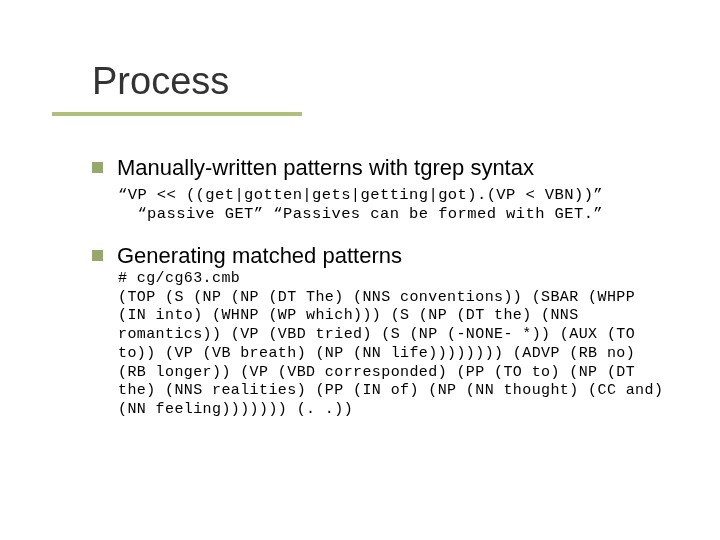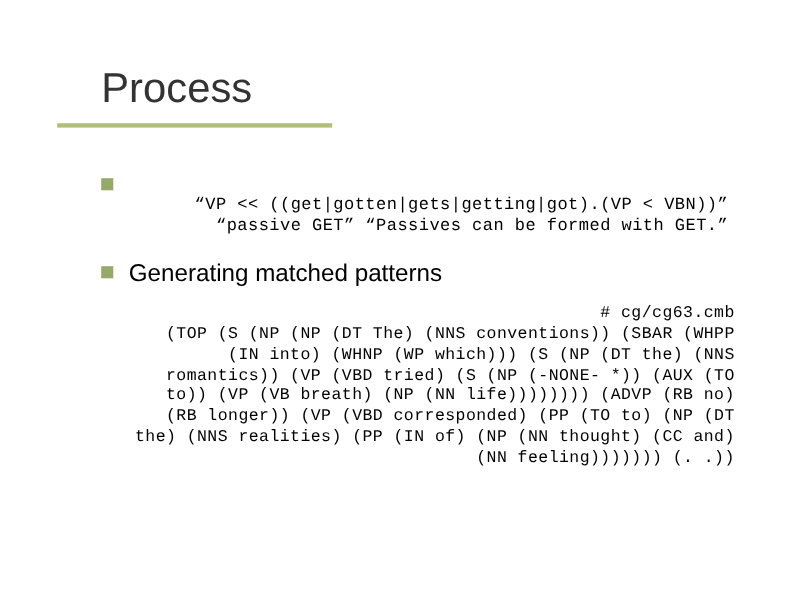--- a/index.html
+++ b/index.html
@@ -6,36 +6,37 @@
   html, body { width: 720px; height: 540px; background: #fff; font-family: Verdana, Geneva, sans-serif; color: #000; }
   .slide { width: 720px; height: 444px; position: relative; padding: 68px 50px 20px 92px; }
   .title-wrap { position: absolute; top: 60px; left: 92px; }
   .title-underline { position: absolute; top: 112px; left: 52px; width: 250px; height: 4px; background: #b0c07c; }
   .title { font-family: Tahoma, Verdana, sans-serif; font-size: 38px; font-weight: 400; color: #333; letter-spacing: 0px; }
   .body { position: absolute; top: 150px; left: 92px; width: 570px; }
   .bullet-row { display: flex; align-items: flex-start; margin-top: 4px; }
   .bullet-row.second { margin-top: 18px; }
   .bullet-icon { flex: 0 0 auto; width: 11px; height: 11px; background: #97a86b; margin-top: 8px; margin-right: 14px; }
   .bullet-text { font-size: 22px; color: #000; line-height: 1.25; }
-  .code-block { font-family: "Courier New", Courier, monospace; font-size: 15.5px; line-height: 1.25; white-space: pre; margin-left: 26px; margin-top: 4px; color: #000; letter-spacing: 0.4px; text-align: right; }
-  .code-block.tree { font-size: 15px; white-space: pre-wrap; word-break: break-word; margin-top: 15px; width: 550px; letter-spacing: 0.4px; }
+  .code-block { font-family: "Courier New", Courier, monospace; font-size: 15.5px; line-height: 1.25; white-space: pre; margin-left: 26px; margin-top: 4px; color: #000; letter-spacing: 0.4px; }
+  .code-block.tree { font-size: 15px; white-space: pre-wrap; word-break: break-word; margin-top: 0; width: 550px; letter-spacing: 0.4px; }
 </style>
 </head>
 <body>
 
 <div class="slide">
   <div class="title-underline"></div>
   <div class="title-wrap">
     <div class="title">Process</div>
   </div>
 
   <div class="body">
 
     <div class="bullet-row">
       <div class="bullet-icon"></div>
+      <div class="bullet-text">Manually-written patterns with tgrep syntax</div>
     </div>
     <div class="code-block">“VP &lt;&lt; ((get|gotten|gets|getting|got).(VP &lt; VBN))”
   “passive GET” “Passives can be formed with GET.”</div>
 
     <div class="bullet-row second">
       <div class="bullet-icon"></div>
       <div class="bullet-text">Generating matched patterns</div>
     </div>
     <div class="code-block tree"># cg/cg63.cmb
 (TOP (S (NP (NP (DT The) (NNS conventions)) (SBAR (WHPP (IN into) (WHNP (WP which))) (S (NP (DT the) (NNS romantics)) (VP (VBD tried) (S (NP (-NONE- *)) (AUX (TO to)) (VP (VB breath) (NP (NN life)))))))) (ADVP (RB no) (RB longer)) (VP (VBD corresponded) (PP (TO to) (NP (DT the) (NNS realities) (PP (IN of) (NP (NN thought) (CC and) (NN feeling))))))) (. .))</div>

